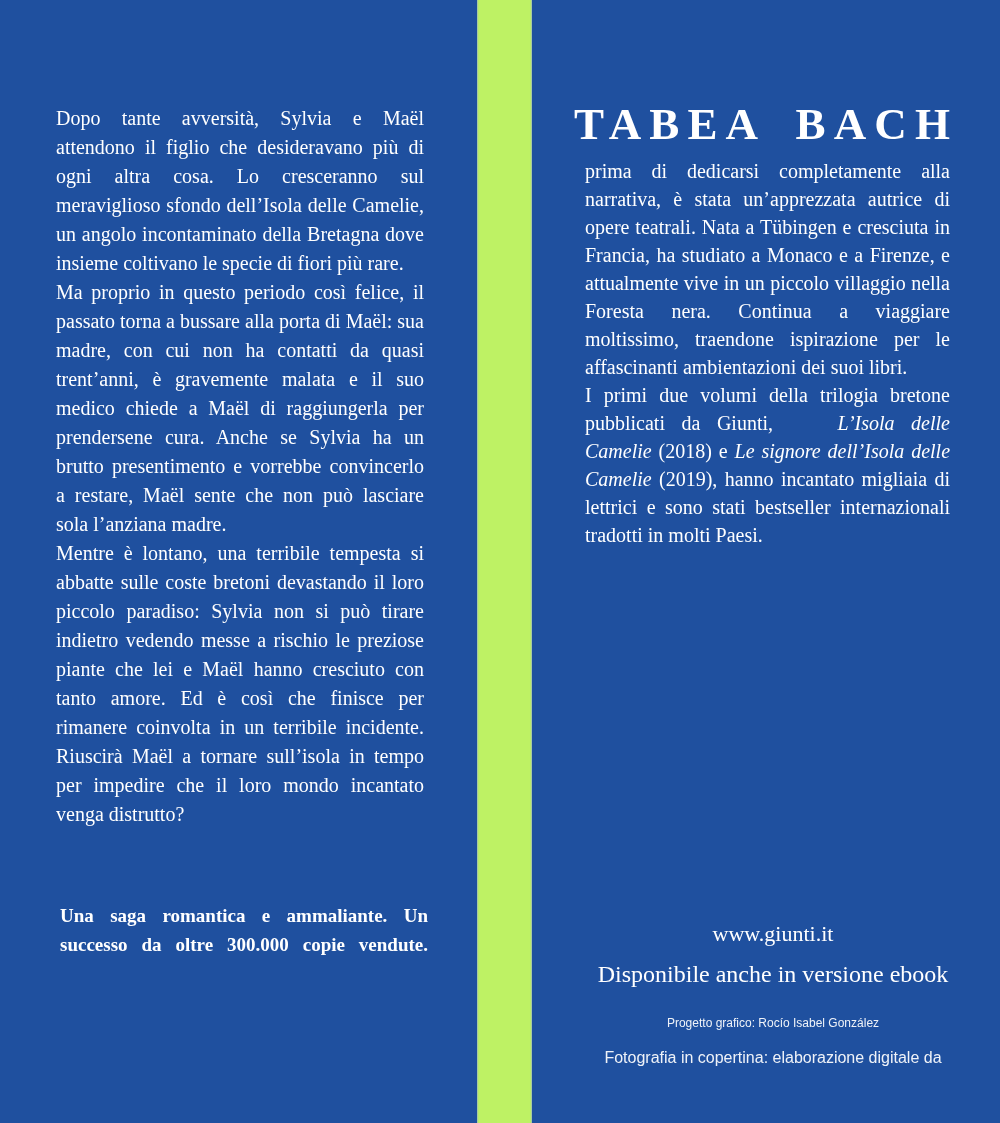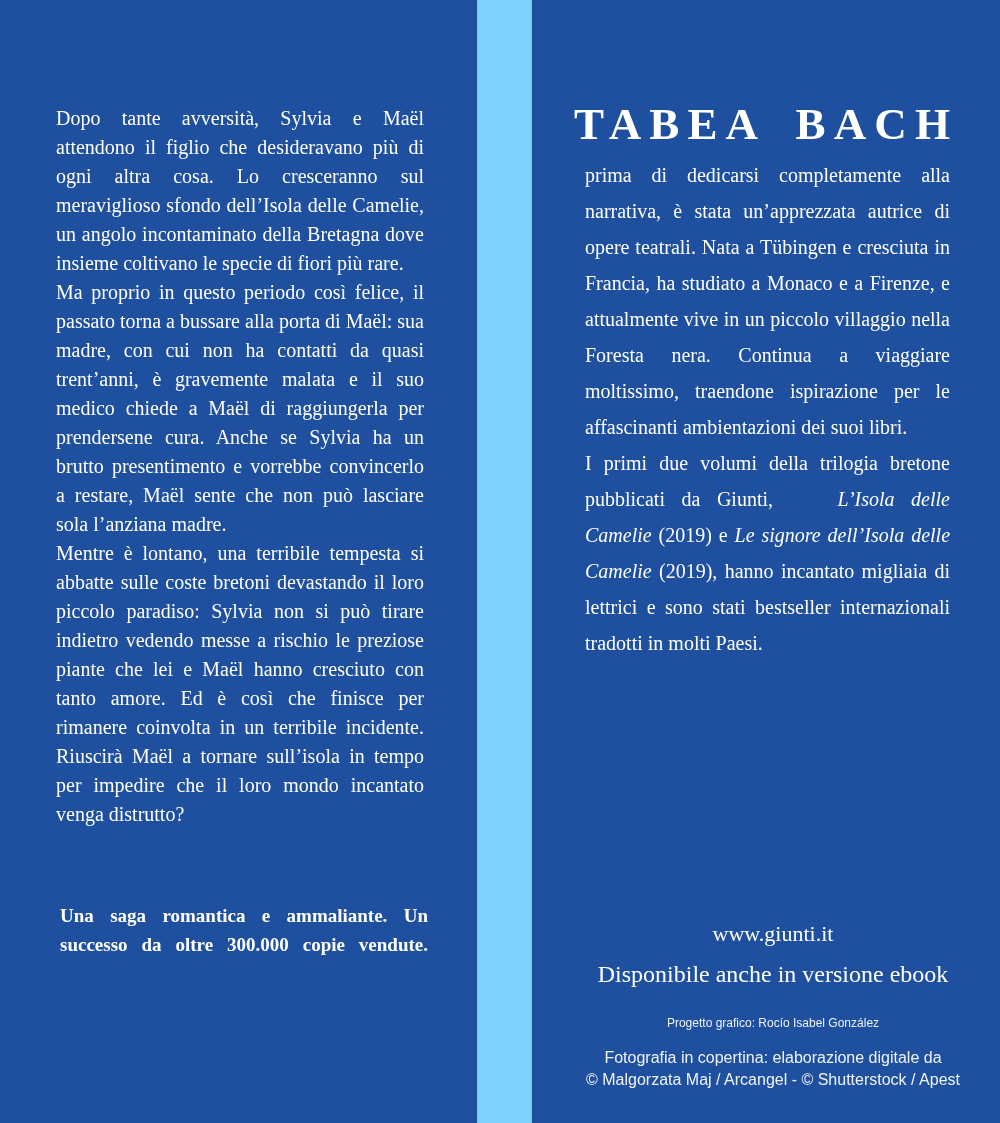--- a/index.html
+++ b/index.html
@@ -2,21 +2,21 @@
 <html lang="it"><head>
 <meta charset="utf-8">
 <style>
   html, body { margin: 0; padding: 0; }
   body {
     width: 1000px; height: 1123px;
     background: #ffffff;
     font-family: "Liberation Serif", serif;
     -webkit-font-smoothing: antialiased;
   }
-  .page { position: relative; width: 1000px; height: 1123px; background: #7dd3fc; overflow: hidden; }
+  .page { position: relative; width: 1000px; height: 1123px; background: #bef264; overflow: hidden; }
 
   .flap {
     position: absolute; top: 0; height: 1123px;
     background: #1f509f; color: #ffffff;
   }
   .flap-left  { left: 0;     width: 477px; box-shadow: 1px 0 1px rgba(150,170,210,.55); }
   .flap-right { left: 532px; width: 468px; box-shadow: -1px 0 1px rgba(150,170,210,.55); }
 
   
   .synopsis {
@@ -35,21 +35,21 @@
   
   .author {
     position: absolute; left: 0; top: 100px; width: 100%;
     margin: 0;
     font-size: 45px; line-height: 48px; font-weight: 700;
     letter-spacing: 0.18em; word-spacing: 0.28em;
     text-align: center; white-space: nowrap;
   }
   .bio {
     position: absolute; left: 53px; top: 157px; width: 365px;
-    font-size: 20px; line-height: 36px;
+    font-size: 20px; line-height: 28px;
     text-align: justify;
   }
   .bio p { margin: 0; }
 
   .colophon p { position: absolute; left: 0; width: 100%; margin: 7px; text-align: center; }
   .website { top: 913px; font-size: 22px; line-height: 28px; }
   .ebook   { top: 952px; font-size: 24px; line-height: 30px; }
   .credit  {
     font-family: "Liberation Sans", sans-serif;
     color: rgba(255,255,255,0.93);
@@ -69,27 +69,26 @@
       <p>Mentre è lontano, una terribile tempesta si abbatte sulle coste bretoni devastando il loro piccolo paradiso: Sylvia non si può tirare indietro vedendo messe a rischio le preziose piante che lei e Maël hanno cresciuto con tanto amore. Ed è così che finisce per rimanere coinvolta in un terribile incidente. Riuscirà Maël a tornare sull’isola in tempo per impedire che il loro mondo incantato venga distrutto?</p>
     </div>
     <p class="tagline">Una saga romantica e ammaliante. Un successo da oltre 300.000 copie vendute.</p>
   </section>
 
   <section class="flap flap-right">
     <h1 class="author">TABEA BACH</h1>
 
     <div class="bio">
       <p>prima di dedicarsi completamente alla narrativa, è stata un’apprezzata autrice di opere teatrali. Nata a Tübingen e cresciuta in Francia, ha studiato a Monaco e a Firenze, e attualmente vive in un piccolo villaggio nella Foresta nera. Continua a viaggiare moltissimo, traendone ispirazione per le affascinanti ambientazioni dei suoi libri.</p>
-      <p><span>I primi due volumi della trilogia bretone pubblicati da Giunti, </span><span style="font-style: italic; margin-left: 48px;">L’Isola delle Camelie</span><span> (2019) e </span><span style="font-style: italic;">Le signore dell’Isola delle Camelie</span><span> (2019), hanno incantato migliaia di lettrici e sono stati bestseller internazionali tradotti in molti Paesi.</span></p>
+      <p><span>I primi due volumi della trilogia bretone pubblicati da Giunti, </span><span style="font-style: italic; margin-left: 48px;">L’Isola delle Camelie</span><span> (2018) e </span><span style="font-style: italic;">Le signore dell’Isola delle Camelie</span><span> (2019), hanno incantato migliaia di lettrici e sono stati bestseller internazionali tradotti in molti Paesi.</span></p>
     </div>
 
     <div class="colophon">
       <p class="website">www.giunti.it</p>
       <p class="ebook">Disponibile anche in versione ebook</p>
       <p class="credit design-credit">Progetto grafico: Rocío Isabel González</p>
       <p class="credit photo-credit">
         <span>Fotografia in copertina: elaborazione digitale da</span><br>
-        <span>© Malgorzata Maj / Arcangel - © Shutterstock / Apest</span>
       </p>
     </div>
   </section>
 
 </div>
 
 </body></html>

